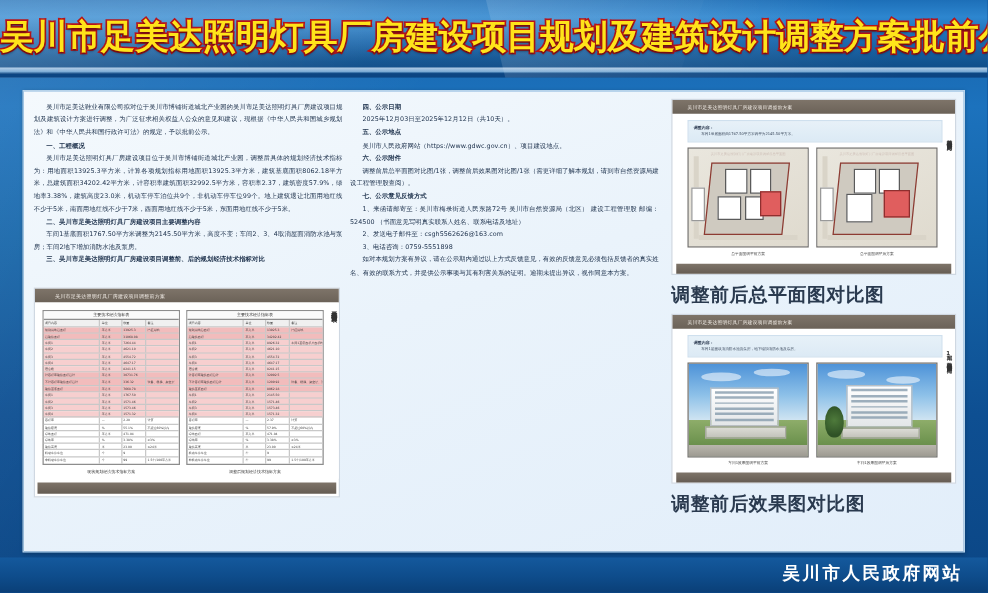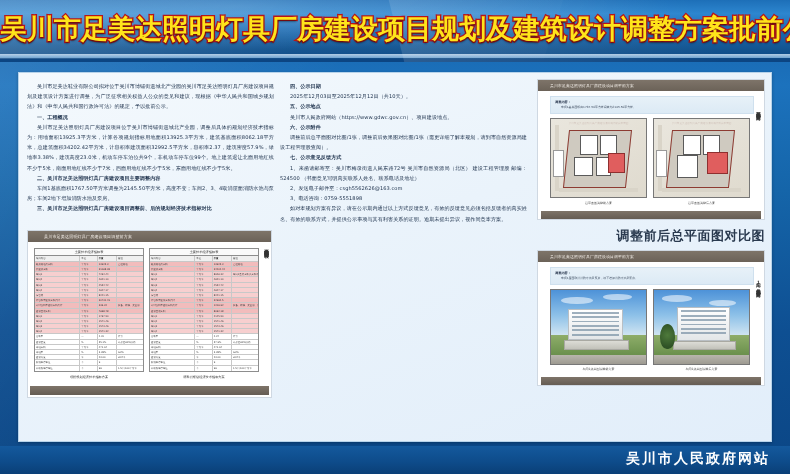--- a/index.html
+++ b/index.html
@@ -135,21 +135,21 @@
   .imgbox { border:1px solid #777; height:80px; overflow:hidden; position:relative; background:#e9e4db; }
   .imgbox.photo { height:76px; }
   .imgcap { font-size:3px; text-align:center; color:#444; padding-top:2.5px; }
   .rvside {
     position:absolute; right:3px; top:28px;
     writing-mode: vertical-rl; text-orientation: upright;
     font-size:4.4px; font-weight:bold; color:#333; letter-spacing:.5px;
   }
   .rbar-bottom { height:8px; background: linear-gradient(180deg,#7e7469,#655c53); margin: 2px 3px 0 3px; }
   .bigcap {
-    text-align:right; font-size:13px; font-weight:bold; color:#2a3a4f;
+    text-align:left; font-size:15px; font-weight:bold; color:#2a3a4f;
     padding: 4px 0 5px 0; letter-spacing:.5px;
   }
 
   
   .plan { position:absolute; inset:0; background: linear-gradient(160deg,#efece4,#e3ded2); }
   .plan .plantitle { position:absolute; top:2px; left:0; right:0; text-align:center; font-size:2.6px; color:#6a2a2a; }
   .plan .lot { position:absolute; left:16%; top:14%; width:66%; height:74%;
     background:#cfcac0; border:1.6px solid #8d3b32; transform: skewX(-6deg); }
   .plan .bld { position:absolute; background:#fff; border:.7px solid #5a5a5a; }
   .plan .bld.red { background:#e05e5e; border-color:#8f2f2f; }
@@ -610,20 +610,21 @@
                 <div class="podium" style="left:20%;top:69%;width:66%;height:13%;"></div>
                 <div class="tree" style="left:6%;top:46%;width:16%;height:34%;"></div>
               </div>
             </div>
             <div class="imgcap">车间1效果图调整后方案</div>
           </div>
         </div>
         <div class="rvside">车间1效果图调整前后对比</div>
         <div class="rbar-bottom"></div>
       </div>
+      <div class="bigcap">调整前后效果图对比图</div>
 
     </div>
   </div>
 
   <div class="footer">
     <div class="footer-name">吴川市人民政府网站</div>
   </div>
 
 </div>
 

